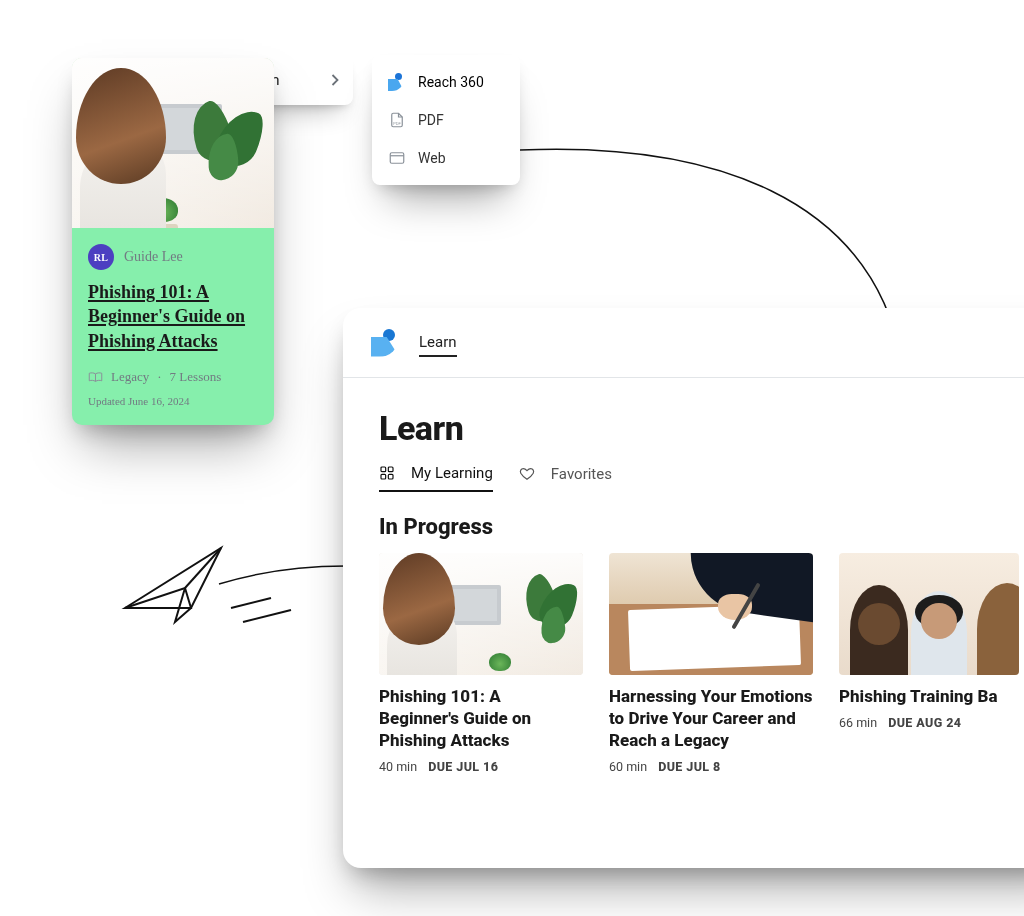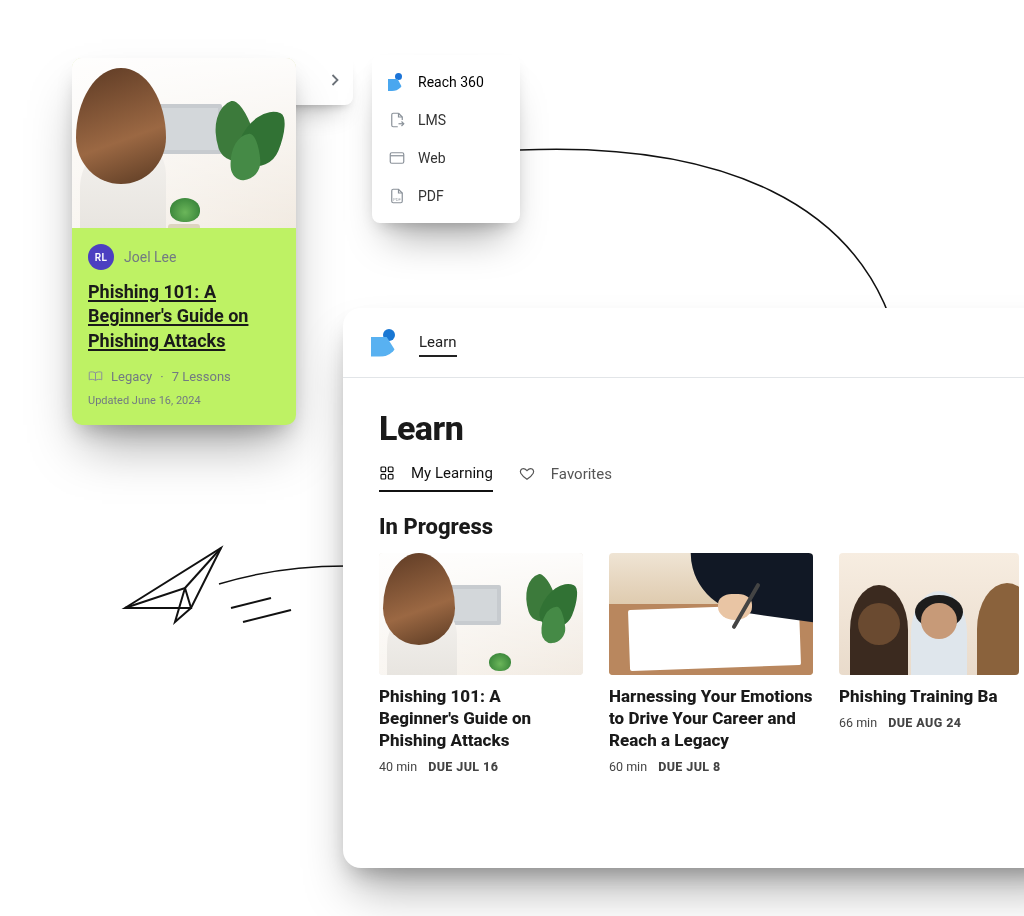--- a/index.html
+++ b/index.html
@@ -20,25 +20,26 @@
     position:relative;
     overflow:hidden;
     color:var(--text);
   }
   .canvas{position:absolute;inset:0;}
 
   
   .course-card{
     position:absolute;
     left:72px; top:58px;
-    width:224px;
-    background:#bef264;
+    width:202px;
+    background:#86efac;
     border-radius:10px;
     box-shadow:var(--cardshadow);
     overflow:hidden;
+    font-family:Liberation Serif, serif;
   }
   .course-thumb{
     height:170px;
     background:
       linear-gradient(180deg,#fff 0,#fff 0),
       linear-gradient(180deg,#f4efe9,#f4efe9);
     position:relative;
     overflow:hidden;
   }
   .thumb-office{
@@ -216,47 +217,35 @@
         <span class="reach-icon">
             <span class="dot"></span>
             <span class="swoop"></span>
           </span>
       </span>
       <span>Reach 360</span>
     </div>
     <div class="menu-item">
       <span class="mi-icon">
         <svg viewBox="0 0 24 24" width="18" height="18" fill="none" stroke="#8a9199" stroke-width="1.6">
-          <path d="M14 3H7a2 2 0 0 0-2 2v14a2 2 0 0 0 2 2h6"></path>
-            <path d="M14 3l5 5v4"></path>
+          <path d="M14 3H7a2 2 0 0 0-2 2v14a2 2 0 0 0 2 2h10a2 2 0 0 0 2-2V8z"></path>
             <path d="M14 3v5h5"></path>
-          <path d="M14 17h7"></path>
-            <path d="M18 14l3 3-3 3"></path>
+          <text x="7" y="18" font-size="5" fill="#8a9199" stroke="none" font-family="sans-serif">PDF</text>
         </svg>
       </span>
-      <span>LMS</span>
+      <span>PDF</span>
     </div>
     <div class="menu-item">
       <span class="mi-icon">
         <svg viewBox="0 0 24 24" width="18" height="18" fill="none" stroke="#8a9199" stroke-width="1.6">
           <rect x="3" y="5" width="18" height="14" rx="2"></rect>
             <path d="M3 9h18"></path>
         </svg>
       </span>
       <span>Web</span>
-    </div>
-    <div class="menu-item">
-      <span class="mi-icon">
-        <svg viewBox="0 0 24 24" width="18" height="18" fill="none" stroke="#8a9199" stroke-width="1.6">
-          <path d="M14 3H7a2 2 0 0 0-2 2v14a2 2 0 0 0 2 2h10a2 2 0 0 0 2-2V8z"></path>
-            <path d="M14 3v5h5"></path>
-          <text x="7" y="18" font-size="5" fill="#8a9199" stroke="none" font-family="sans-serif">PDF</text>
-        </svg>
-      </span>
-      <span>PDF</span>
     </div>
   </div>
 
   <div class="course-card">
     <div class="course-thumb">
       <div class="thumb-office">
         <div class="monitor"></div>
         <div class="succulent"></div>
           <div class="pot"></div>
         <div class="plant">
@@ -266,21 +255,21 @@
         </div>
         <div class="woman">
             <div class="torso"></div>
             <div class="hair"></div>
           </div>
       </div>
     </div>
     <div class="course-body">
       <div class="author">
         <span class="avatar" style="--avatar: #4c3fc1;">RL</span>
-        <span class="author-name">Joel Lee</span>
+        <span class="author-name">Guide Lee</span>
       </div>
       <h3 class="course-title">
         <a href="#">Phishing 101: A Beginner's Guide on Phishing Attacks</a>
       </h3>
       <div class="meta-line">
         <svg class="book-icon" viewBox="0 0 24 18" fill="none" stroke="#8a9199" stroke-width="1.6">
           <path d="M2 3c3-1 7-1 10 1 3-2 7-2 10-1v12c-3-1-7-1-10 1-3-2-7-2-10-1z"></path>
             <path d="M12 4v12"></path>
         </svg>
         <span>Legacy</span>

